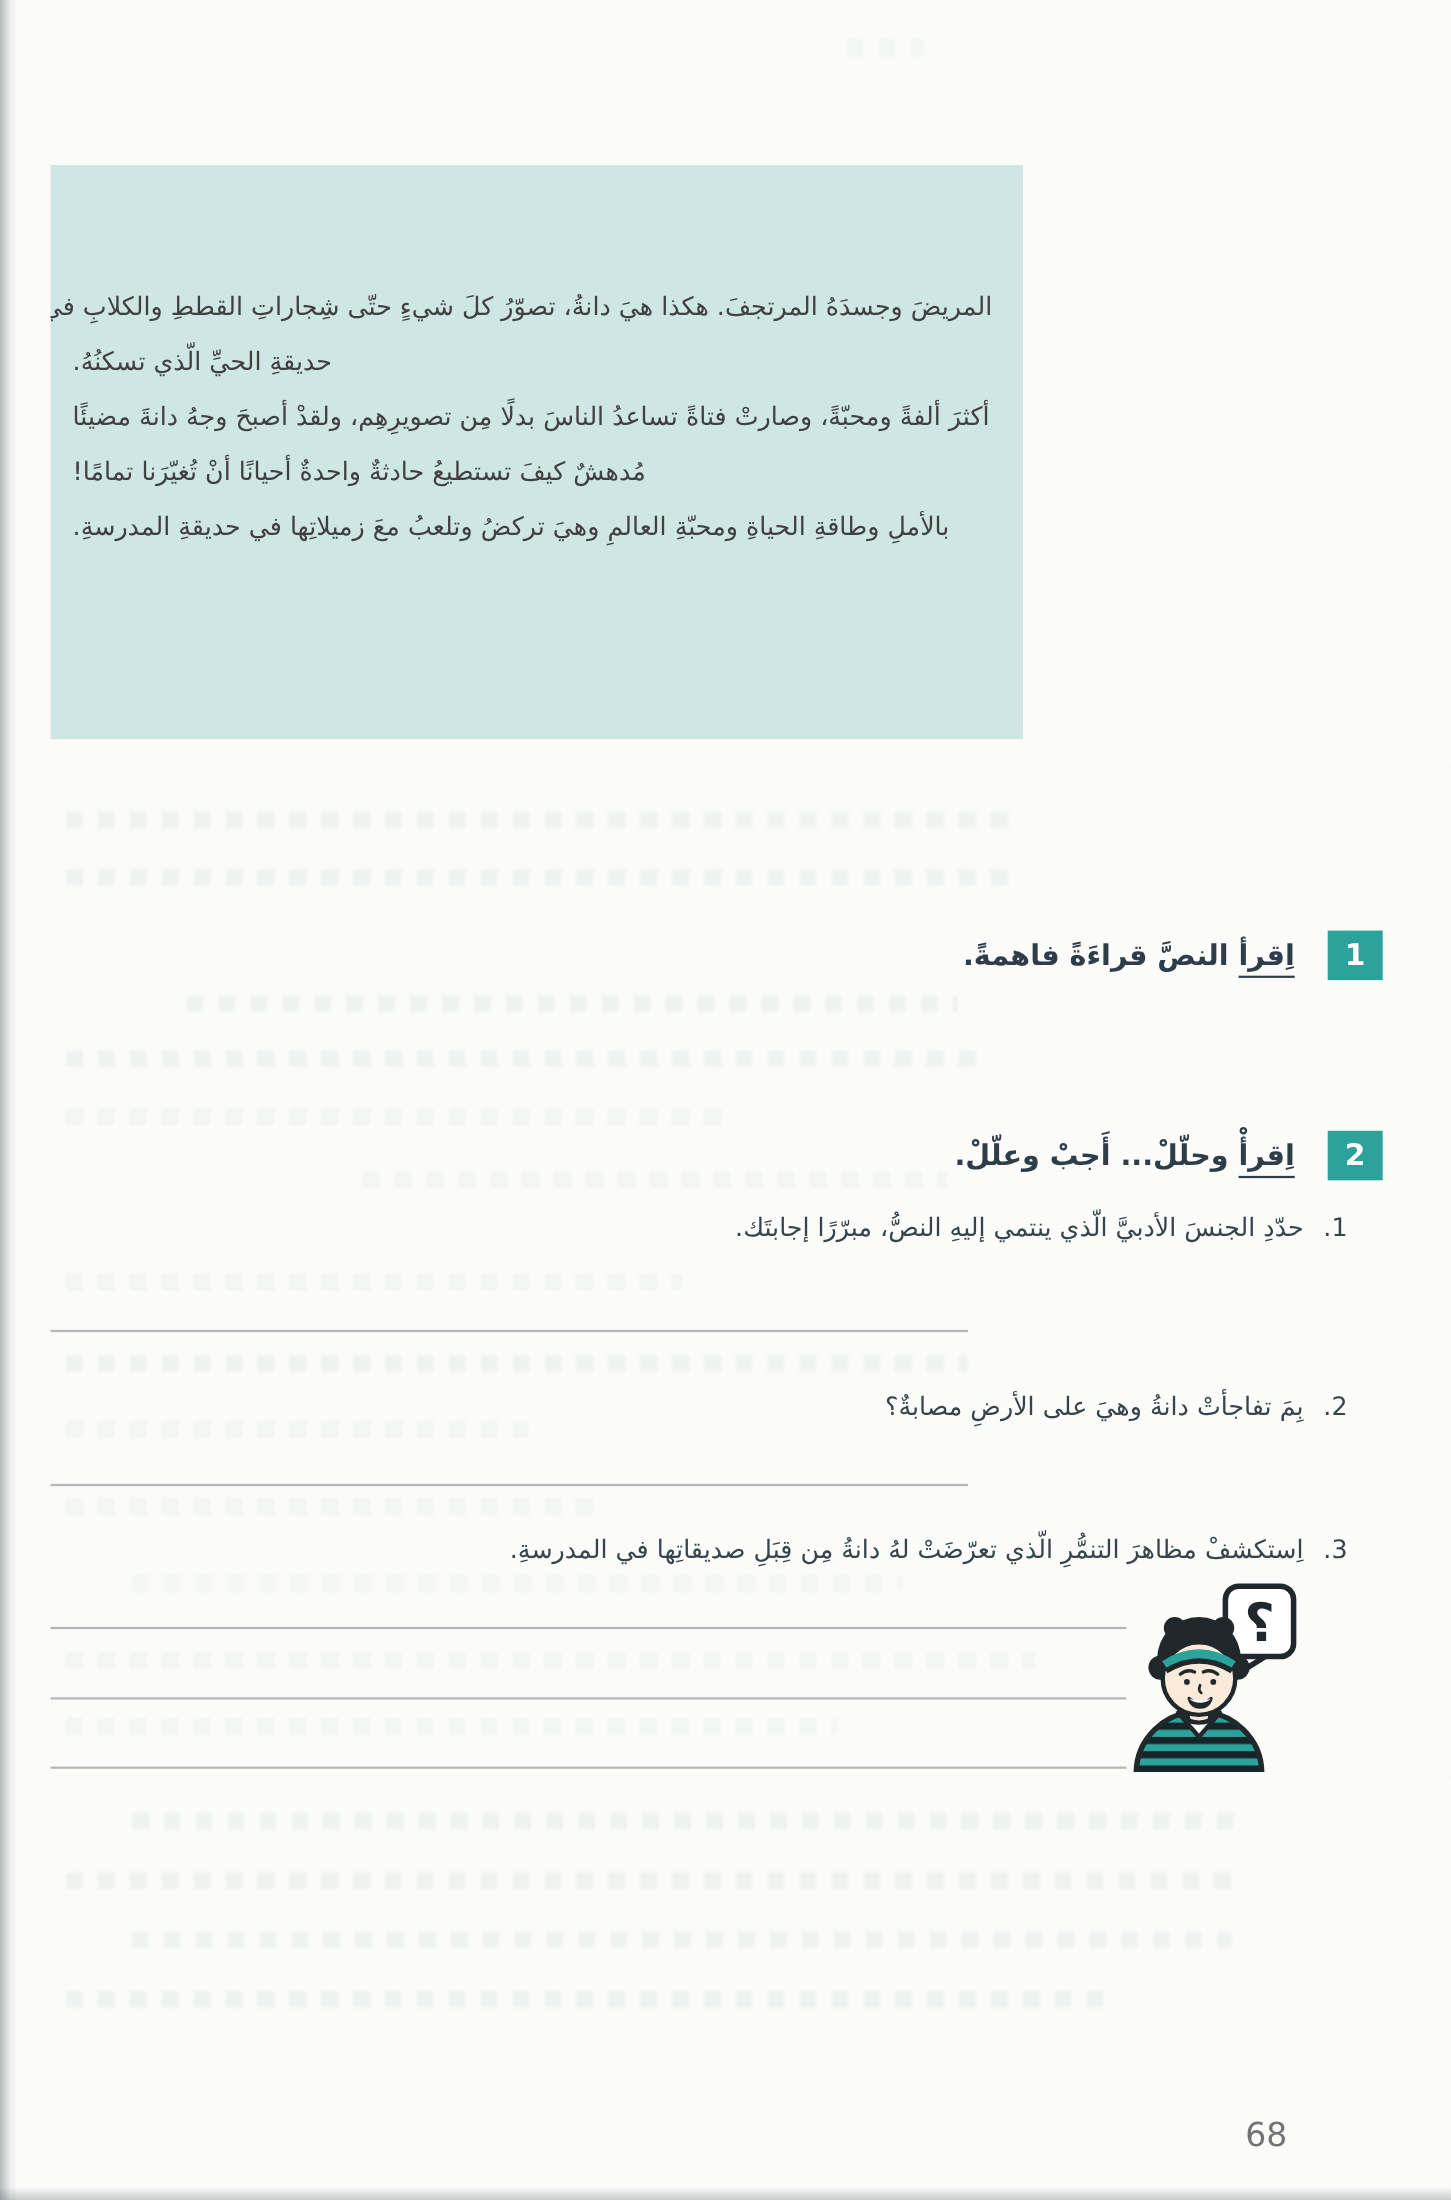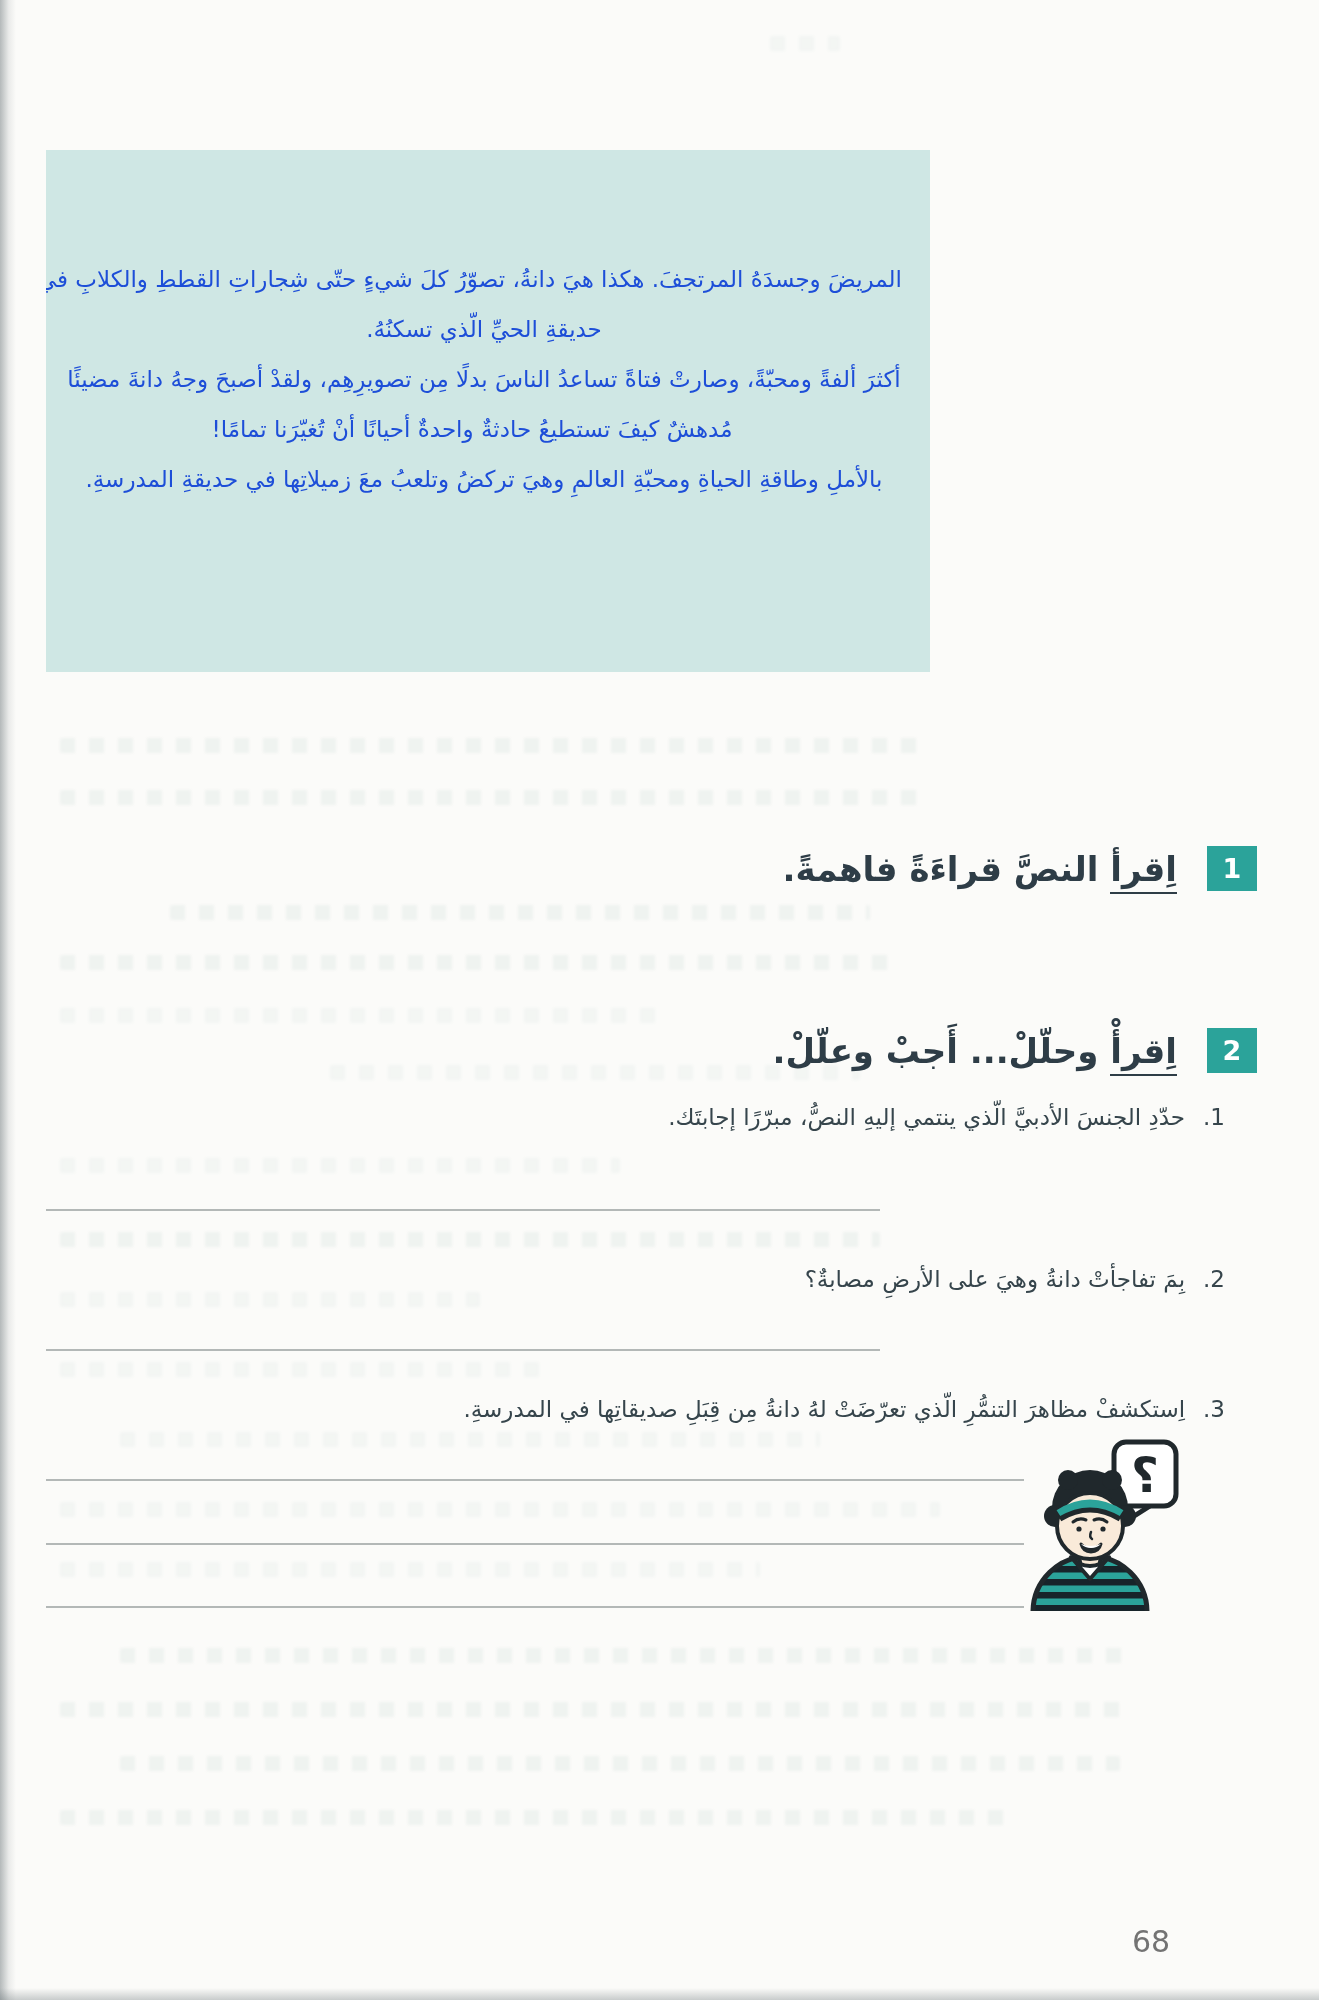--- a/index.html
+++ b/index.html
@@ -20,39 +20,39 @@
     z-index:9; pointer-events:none;
   }
 
   
   .passage-box {
     position:absolute; left:46px; top:150px; width:884px; height:522px;
     background:#cfe7e4; overflow:hidden;
   }
   .passage-text {
     position:absolute; top:104px; right:28px; left:20px;
-    direction:rtl; text-align:center;
-    color:#1d4ed8; font-size:23px;
+    direction:rtl; text-align:left;
+    color:#404040; font-size:23px;
   }
   .pline { height:50px; line-height:50px; white-space:nowrap; }
   .pline.indent { padding-right:24px; }
 
   
   .section-head {
     position:absolute; right:62px; direction:rtl;
     display:flex; align-items:center; gap:30px;
   }
   .badge {
     width:50px; height:45px; background:#2ba39a; color:#ffffff;
     font-size:27px; font-weight:bold;
     display:flex; align-items:center; justify-content:center;
     flex:0 0 auto;
   }
   .section-title {
-    font-size:34px; font-weight:bold; color:#2e3d47; white-space:nowrap;
+    font-size:26px; font-weight:bold; color:#2e3d47; white-space:nowrap;
   }
   .uword { border-bottom:2px solid currentColor; padding-bottom:3px; }
 
   
   .question {
     position:absolute; right:94px; direction:rtl;
     display:flex; align-items:baseline; gap:18px;
     font-size:23px; color:#36454c; white-space:nowrap;
   }
   .q-num { flex:0 0 auto; }

